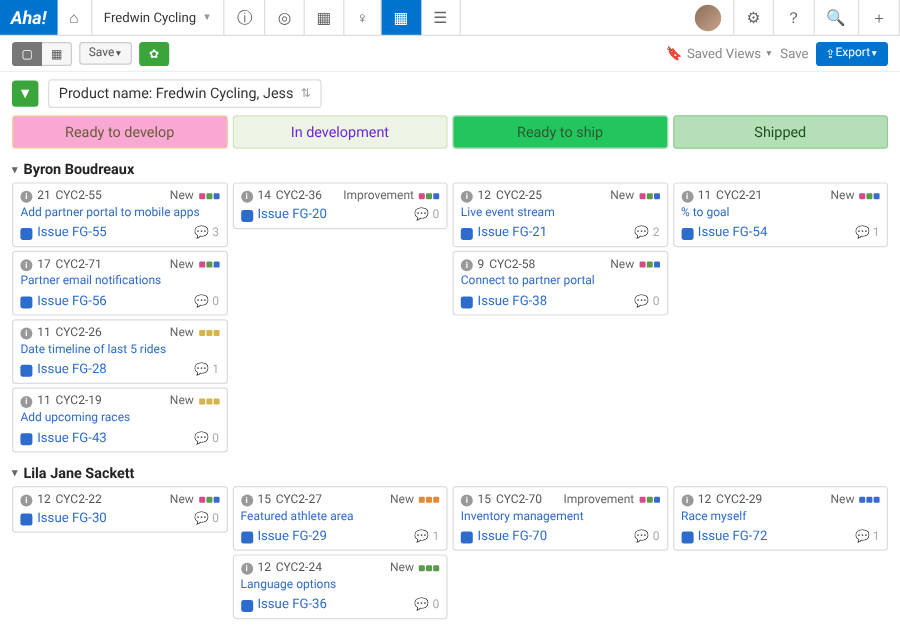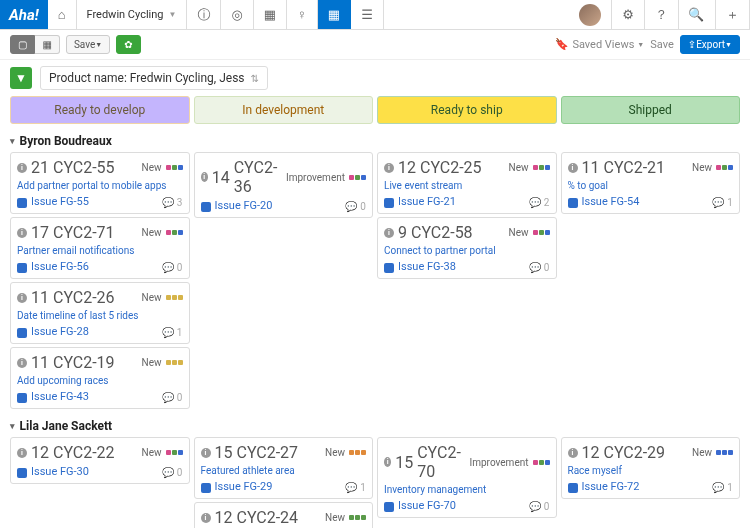--- a/index.html
+++ b/index.html
@@ -22,32 +22,32 @@
 .t-btn.solo{border-radius:3px}
 .t-btn.green{background:#3aa53a;border-color:#3aa53a;color:#fff;border-radius:3px;padding:3px 7px}
 .t-btn.blue{background:#0073cf;border-color:#0073cf;color:#fff;border-radius:3px}
 .mutebtn{color:#888;cursor:pointer;font-size:11px;display:flex;align-items:center;gap:3px}
 .caret{font-size:7px}
 .filterrow{display:flex;align-items:center;padding:6px 10px;gap:8px}
 .fbtn{background:#3aa53a;color:#fff;width:22px;height:22px;border-radius:3px;display:flex;align-items:center;justify-content:center;font-size:12px;cursor:pointer}
 .fsel{border:1px solid #ddd;border-radius:3px;padding:4px 8px;display:flex;align-items:center;gap:6px;cursor:pointer;font-size:12px}
 .cols{display:flex;gap:4px;padding:0 10px}
 .colh{flex:1;text-align:center;padding:6px 0;font-size:12px;border-radius:3px;border:1px solid}
-.c1{background:#c4b5fd;border-color:#f0d4a6;color:#6b5a3a}
-.c2{background:#edf3e5;border-color:#d4e3bd;color:#a16207}
-.c3{background:#fde047;border-color:#b0d6b2;color:#2e5a30}
+.c1{background:#f9a8d4;border-color:#f0d4a6;color:#6b5a3a}
+.c2{background:#edf3e5;border-color:#d4e3bd;color:#6d28d9}
+.c3{background:#22c55e;border-color:#b0d6b2;color:#2e5a30}
 .c4{background:#b5e0b7;border-color:#8fcd91;color:#1f4f21}
 .section{padding:6px 10px 0}
 .sechdr{display:flex;align-items:center;gap:5px;font-size:12px;font-weight:700;color:#222;padding:4px 0;cursor:pointer}
 .sechdr .chev{font-size:9px;color:#666}
 .lanes{display:flex;gap:4px}
 .lane{flex:1;min-width:0;display:flex;flex-direction:column;gap:3px}
 .card{border:1px solid #dcdcdc;border-radius:3px;background:#fff;padding:5px 6px;display:flex;flex-direction:column;gap:3px}
 .cr{display:flex;align-items:center;gap:4px}
-.cr .ref{color:#555;font-size:16px}
+.cr .ref{color:#555;font-size:10px}
 .cr .inf{width:10px;height:10px;border-radius:50%;background:#999;color:#fff;font-size:7px;display:inline-flex;align-items:center;justify-content:center;font-weight:700;cursor:pointer}
 .cr .dots{display:inline-flex;gap:1px}
 .dot{width:5px;height:5px;border-radius:1px}
 .pdots .dot:nth-child(1){background:#d64a8a}.pdots .dot:nth-child(2){background:#5a9a4a}.pdots .dot:nth-child(3){background:#3a6acf}
 .ydots .dot:nth-child(1){background:#d6b44a}.ydots .dot:nth-child(2){background:#d6b44a}.ydots .dot:nth-child(3){background:#d6b44a}
 .gdots .dot:nth-child(1){background:#5a9a4a}.gdots .dot:nth-child(2){background:#5a9a4a}.gdots .dot:nth-child(3){background:#5a9a4a}
 .bdots .dot:nth-child(1){background:#3a6acf}.bdots .dot:nth-child(2){background:#3a6acf}.bdots .dot:nth-child(3){background:#3a6acf}
 .odots .dot:nth-child(1){background:#e08a3a}.odots .dot:nth-child(2){background:#e08a3a}.odots .dot:nth-child(3){background:#e08a3a}
 .tag{font-size:10px;color:#666}
 .title{color:#2d6cca;font-size:10px;line-height:1.2;cursor:pointer}

